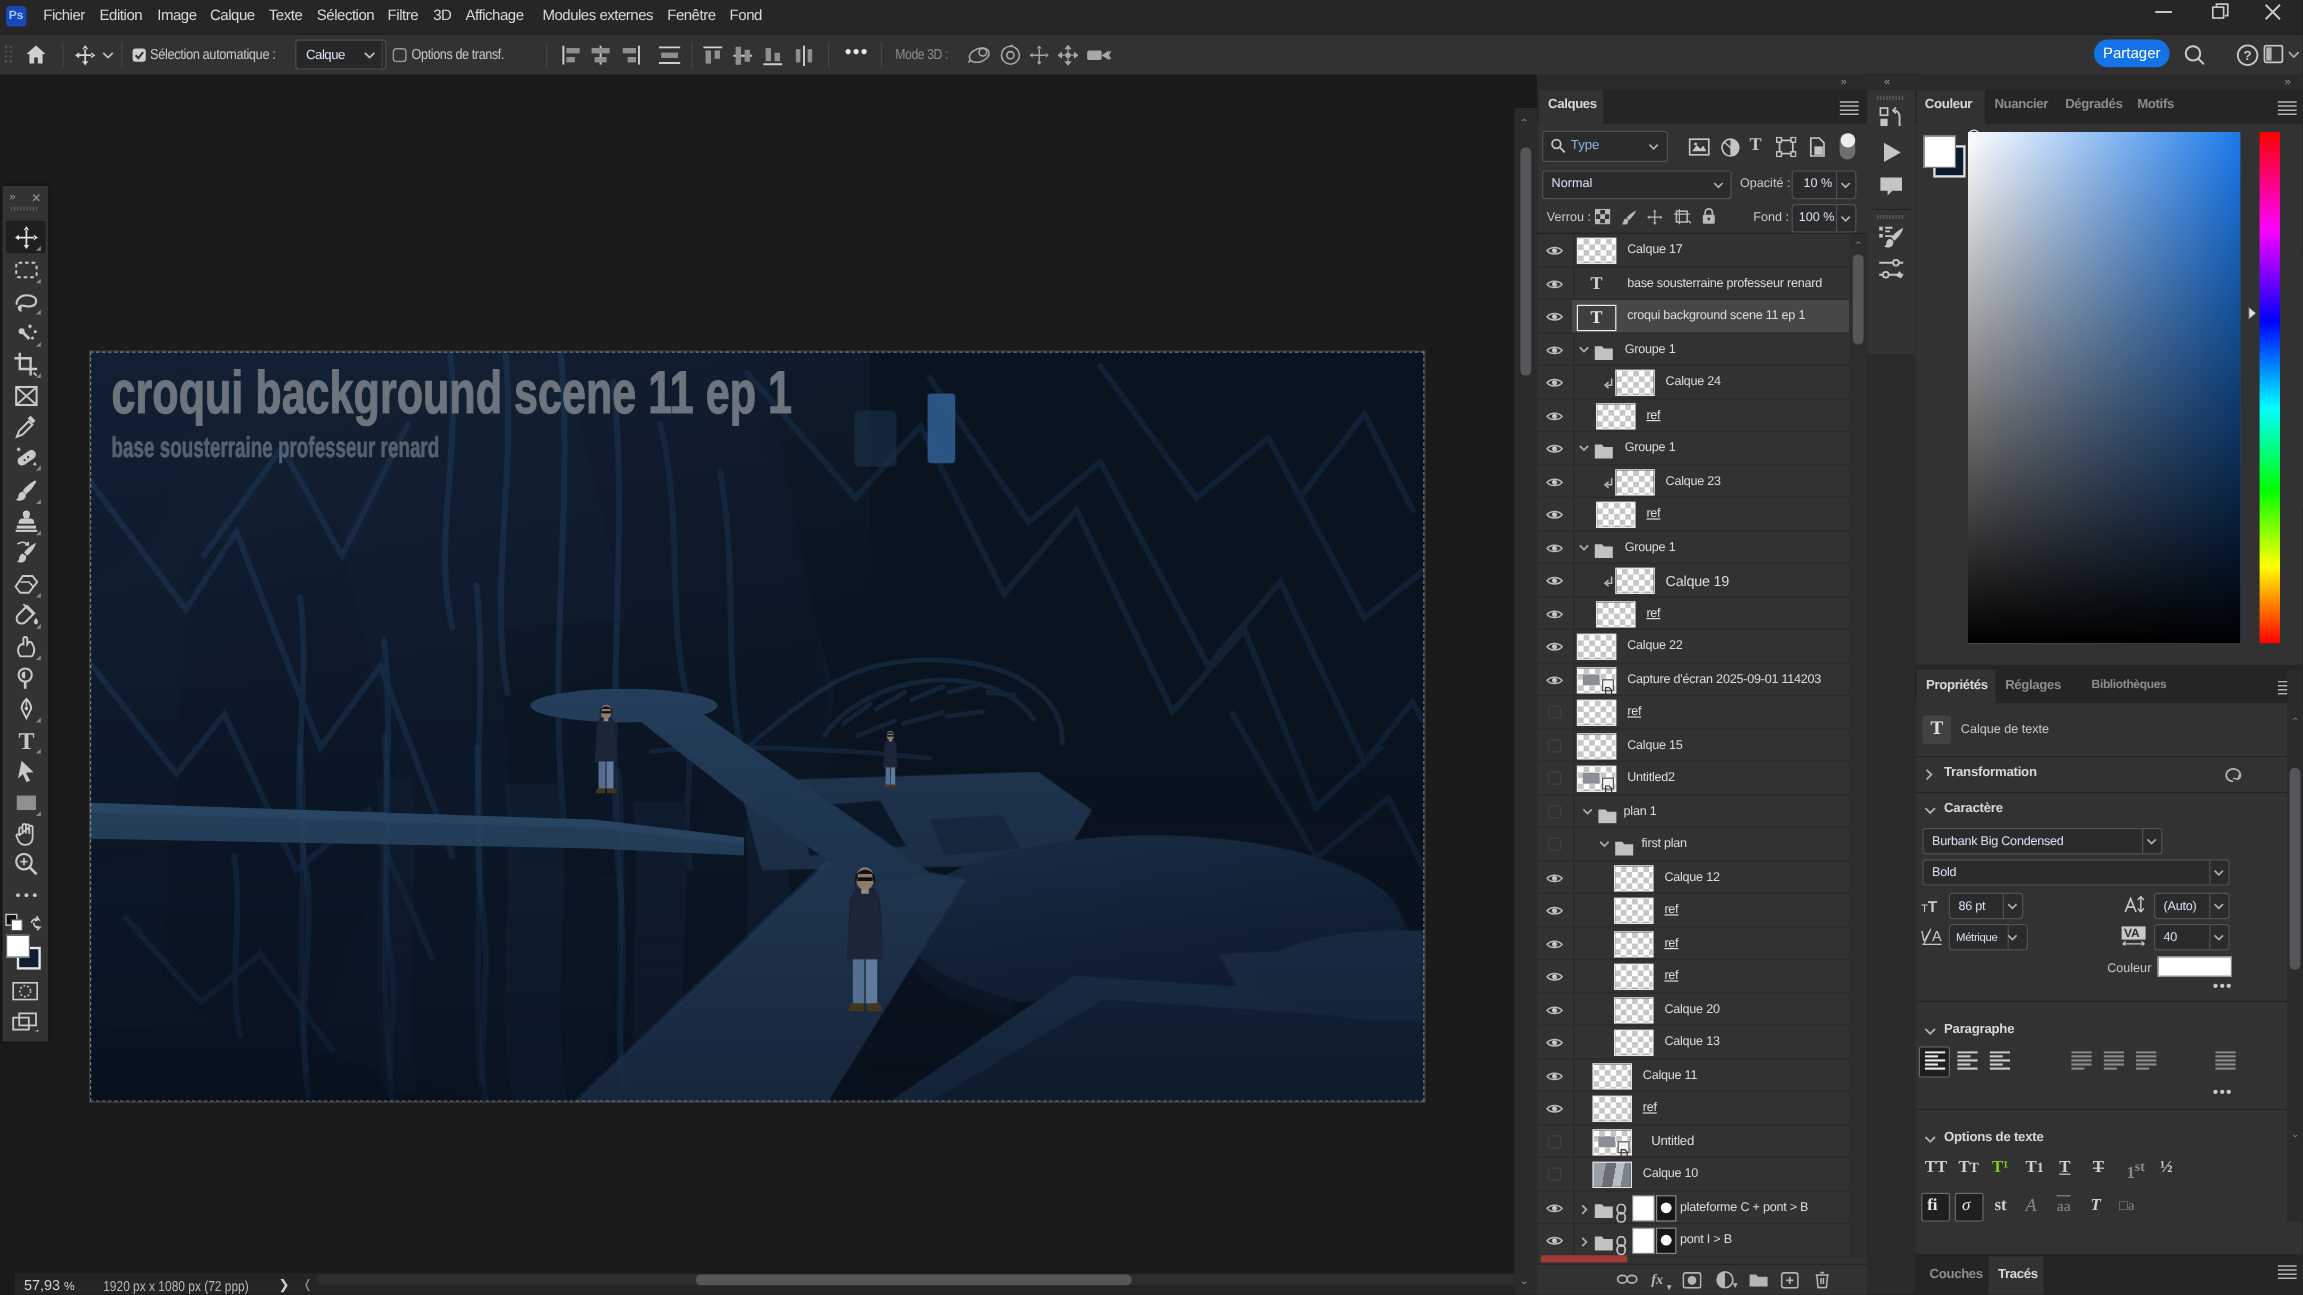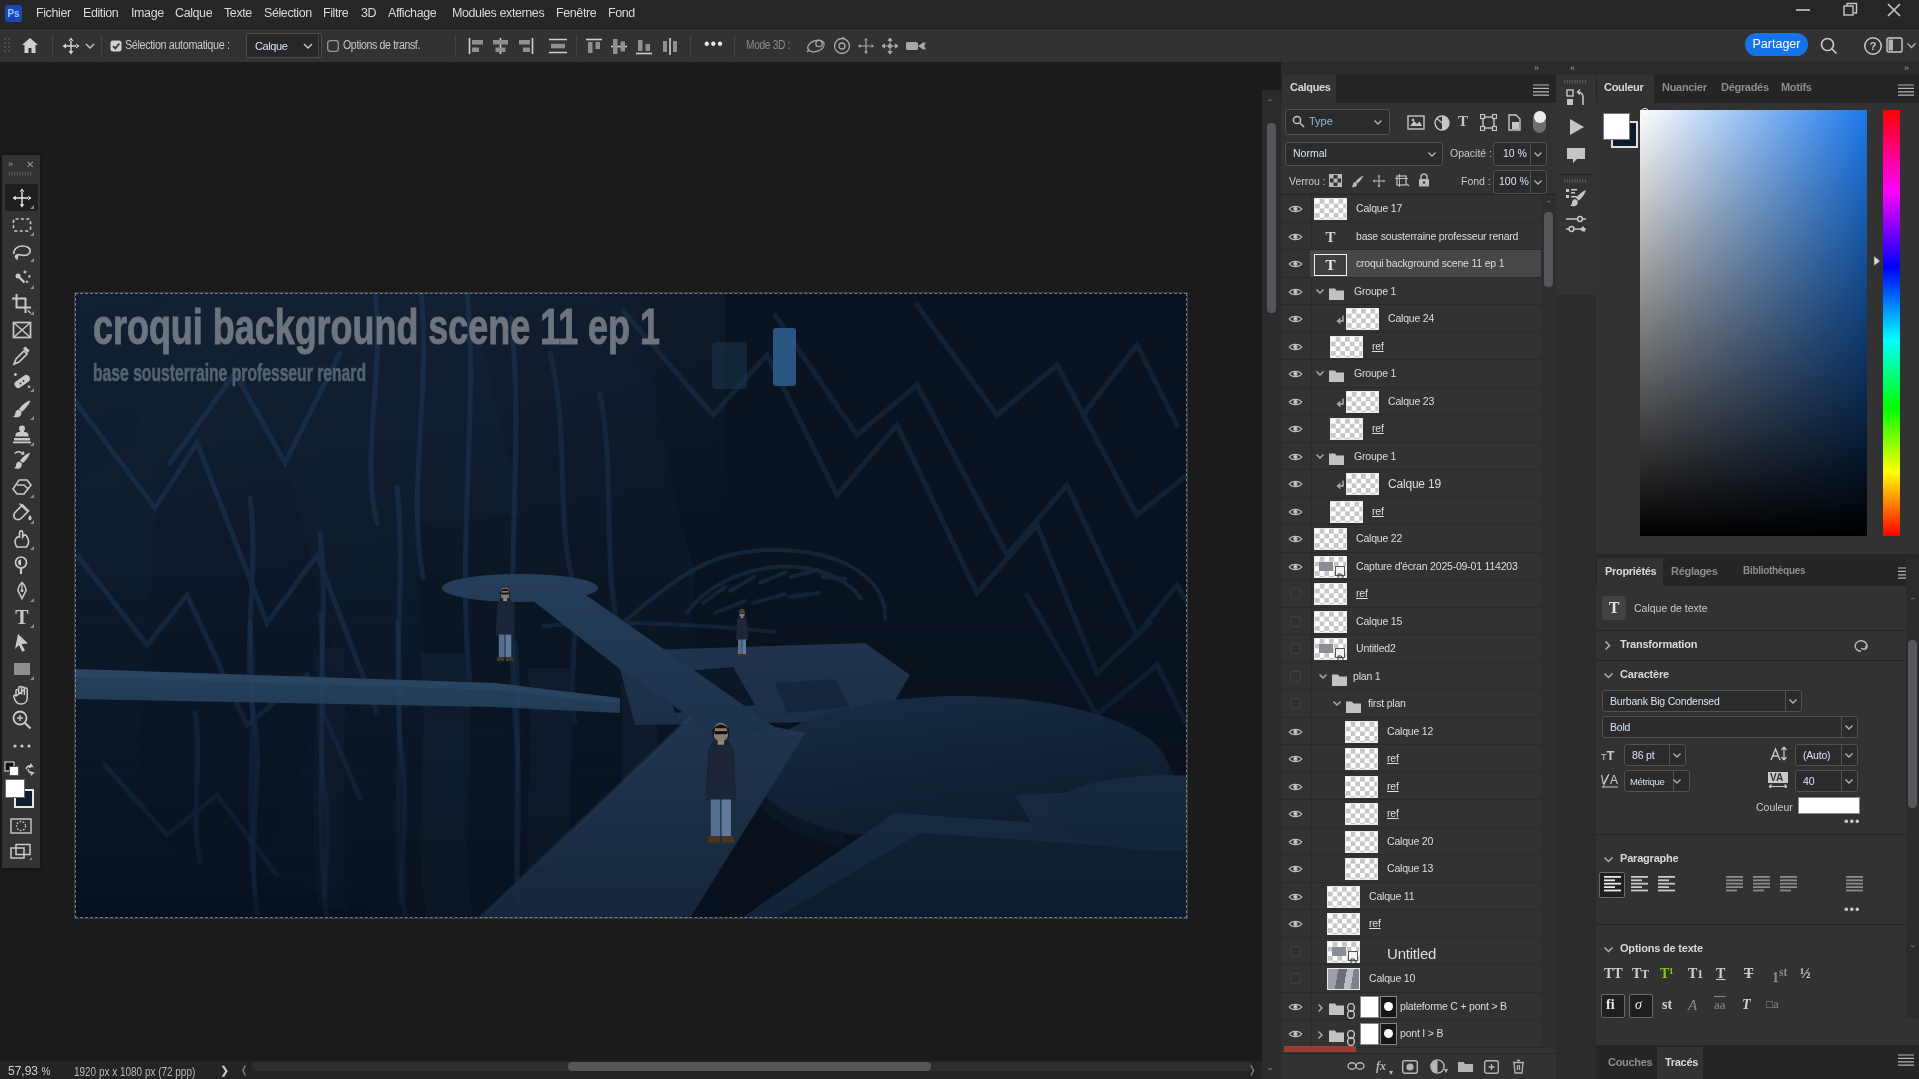--- a/index.html
+++ b/index.html
@@ -22,21 +22,21 @@
 .dtab { position:absolute; top:0; height:27px; font-size:11px; line-height:26px; padding:0 10px; white-space:nowrap; overflow:hidden; letter-spacing:-0.1px; }
 
 #canvasarea { position:absolute; left:0; top:90px; width:1262px; height:971px; background:#1b1b1b; }
 #artwrap { position:absolute; left:75px; top:203px; width:1112px; height:625px; outline:1px solid #3a3a3a; }
 
 #toolstrip { position:absolute; left:2px; top:155px; width:38px; height:713px; background:#333334; box-shadow:0 0 4px rgba(0,0,0,0.5); }
 .tool { position:absolute; left:7px; width:26px; height:26px; }
 .tool svg { position:absolute; left:2px; top:2px; }
 .tcor { position:absolute; right:1px; bottom:2px; width:0; height:0; border-left:4px solid transparent; border-bottom:4px solid #8a8a8a; }
 
-#statusbar { position:absolute; left:0; top:971px; width:1262px; height:19px; background:#242425; color:#c9c9c9; font-size:12px;text-align:right; }
+#statusbar { position:absolute; left:12px; top:971px; width:1262px; height:19px; background:#242425; color:#c9c9c9; font-size:12px;text-align:right; }
 
 #cvscroll { position:absolute; left:1262px; top:0px; width:19px; height:990px; background:#2b2b2c; }
 
 #layersdock { position:absolute; left:1281px; top:62px; width:275px; height:1017px; background:#323233; }
 #iconstrip  { position:absolute; left:1556px; top:62px; width:40px; height:1017px; background:#2b2b2c; }
 #colordock  { position:absolute; left:1596px; top:62px; width:323px; height:1017px; background:#323233; }
 </style>
 </head>
 <body>
 <div id="root">
@@ -799,21 +799,21 @@
         <span style="position:absolute;left:88px;top:7px;font-size:10.5px;letter-spacing:-0.2px;color:#dcdcdc;text-decoration:underline;white-space:nowrap">ref</span>
       </div>
       <div style="position:absolute;left:0;top:875.5px;width:272px;height:27.5px;border-bottom:1px solid #2a2a2b">
         <div style="position:absolute;left:9px;top:8px;width:11px;height:11px;border:1px solid #404041;border-radius:2px"></div>
         <div style="position:absolute;left:47px;top:4px;width:31px;height:20px;background:repeating-conic-gradient(#c6c6c6 0 25%,#fff 0 50%);background-size:9.4px 9.4px;box-shadow:0 0 0 1px #e8e8e8">
           <div style="position:absolute;left:4px;top:5px;width:14px;height:9px;background:#8a8f96"></div>
           <div style="position:absolute;right:1px;bottom:1px;width:10px;height:10px;background:#f2f2f2;border:1px solid #555"><svg width="8" height="8">
               <path d="M2 1h3l2 2v4H2z" fill="none" stroke="#333" stroke-width="1"></path>
             </svg></div>
         </div>
-        <span style="position:absolute;left:106px;top:7px;font-size:15px;letter-spacing:-0.2px;color:#dcdcdc;white-space:nowrap">Untitled</span>
+        <span style="position:absolute;left:95px;top:7px;font-size:11px;letter-spacing:-0.2px;color:#dcdcdc;white-space:nowrap">Untitled</span>
       </div>
       <div style="position:absolute;left:0;top:903.0px;width:272px;height:27.5px;border-bottom:1px solid #2a2a2b">
         <div style="position:absolute;left:9px;top:8px;width:11px;height:11px;border:1px solid #404041;border-radius:2px"></div>
         <div style="position:absolute;left:47px;top:4px;width:31px;height:20px;background:linear-gradient(100deg,#9aa0a6 0 30%,#6a6f75 30% 55%,#b9bec4 55% 75%,#7d838a 75%);box-shadow:0 0 0 1px #e8e8e8"></div>
         <span style="position:absolute;left:88px;top:7px;font-size:10.5px;letter-spacing:-0.2px;color:#dcdcdc;white-space:nowrap">Calque 10</span>
       </div>
       <div style="position:absolute;left:0;top:930.5px;width:272px;height:27.5px;border-bottom:1px solid #2a2a2b">
         <svg width="15" height="10" viewBox="0 0 15 10" style="position:absolute;left:7px;top:9px">
           <path d="M1.2 5 C4 1.4 11 1.4 13.8 5 C11 8.6 4 8.6 1.2 5 Z" fill="none" stroke="#bdbdbd" stroke-width="1.2"></path>
           <circle cx="7.5" cy="5" r="2.1" fill="#bdbdbd"></circle>

